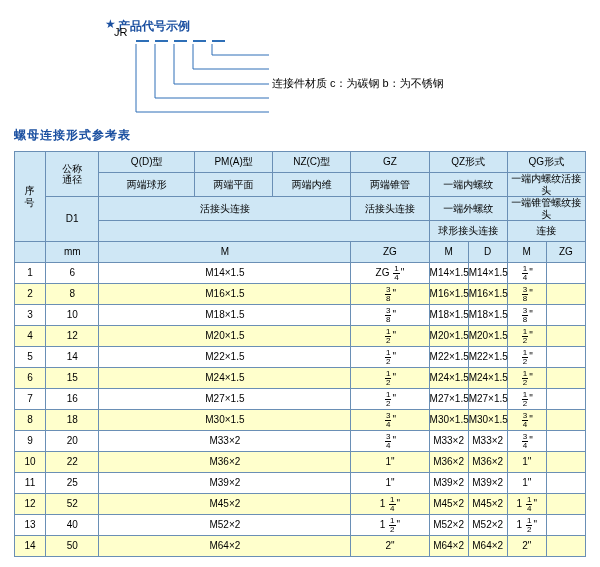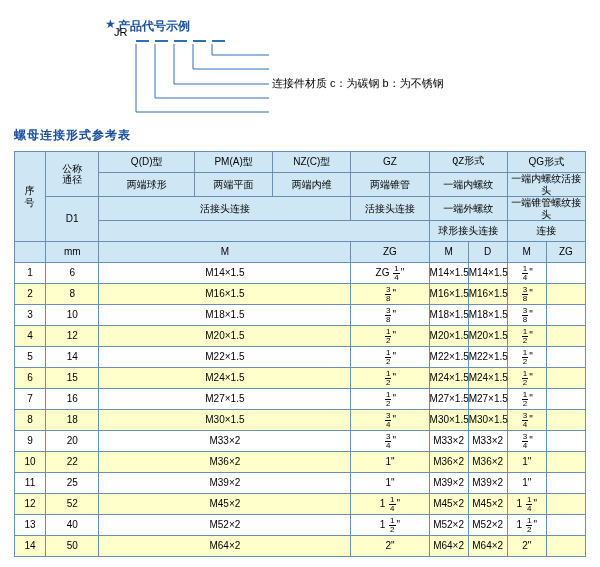--- a/index.html
+++ b/index.html
@@ -86,21 +86,21 @@
   }
   .hdr{background:#cfe7f5;}
   .rowA{background:#ffffff;}
   .rowB{background:#ffffcc;}
   .idx{width:24px;}
   .dn{width:42px;}
   .c3{width:76px;}
   .c4{width:62px;}
   .c5{width:62px;}
   .c6{width:62px;}
-  .c7{width:62px;font-family:Liberation Mono, monospace;}
+  .c7{width:62px;}
   .c9{width:62px;}
   .vert{
     letter-spacing:1px;
     line-height:12px;
   }
   .frac{
     display:inline-block;
     vertical-align:middle;
     text-align:center;
     font-size:8px;

